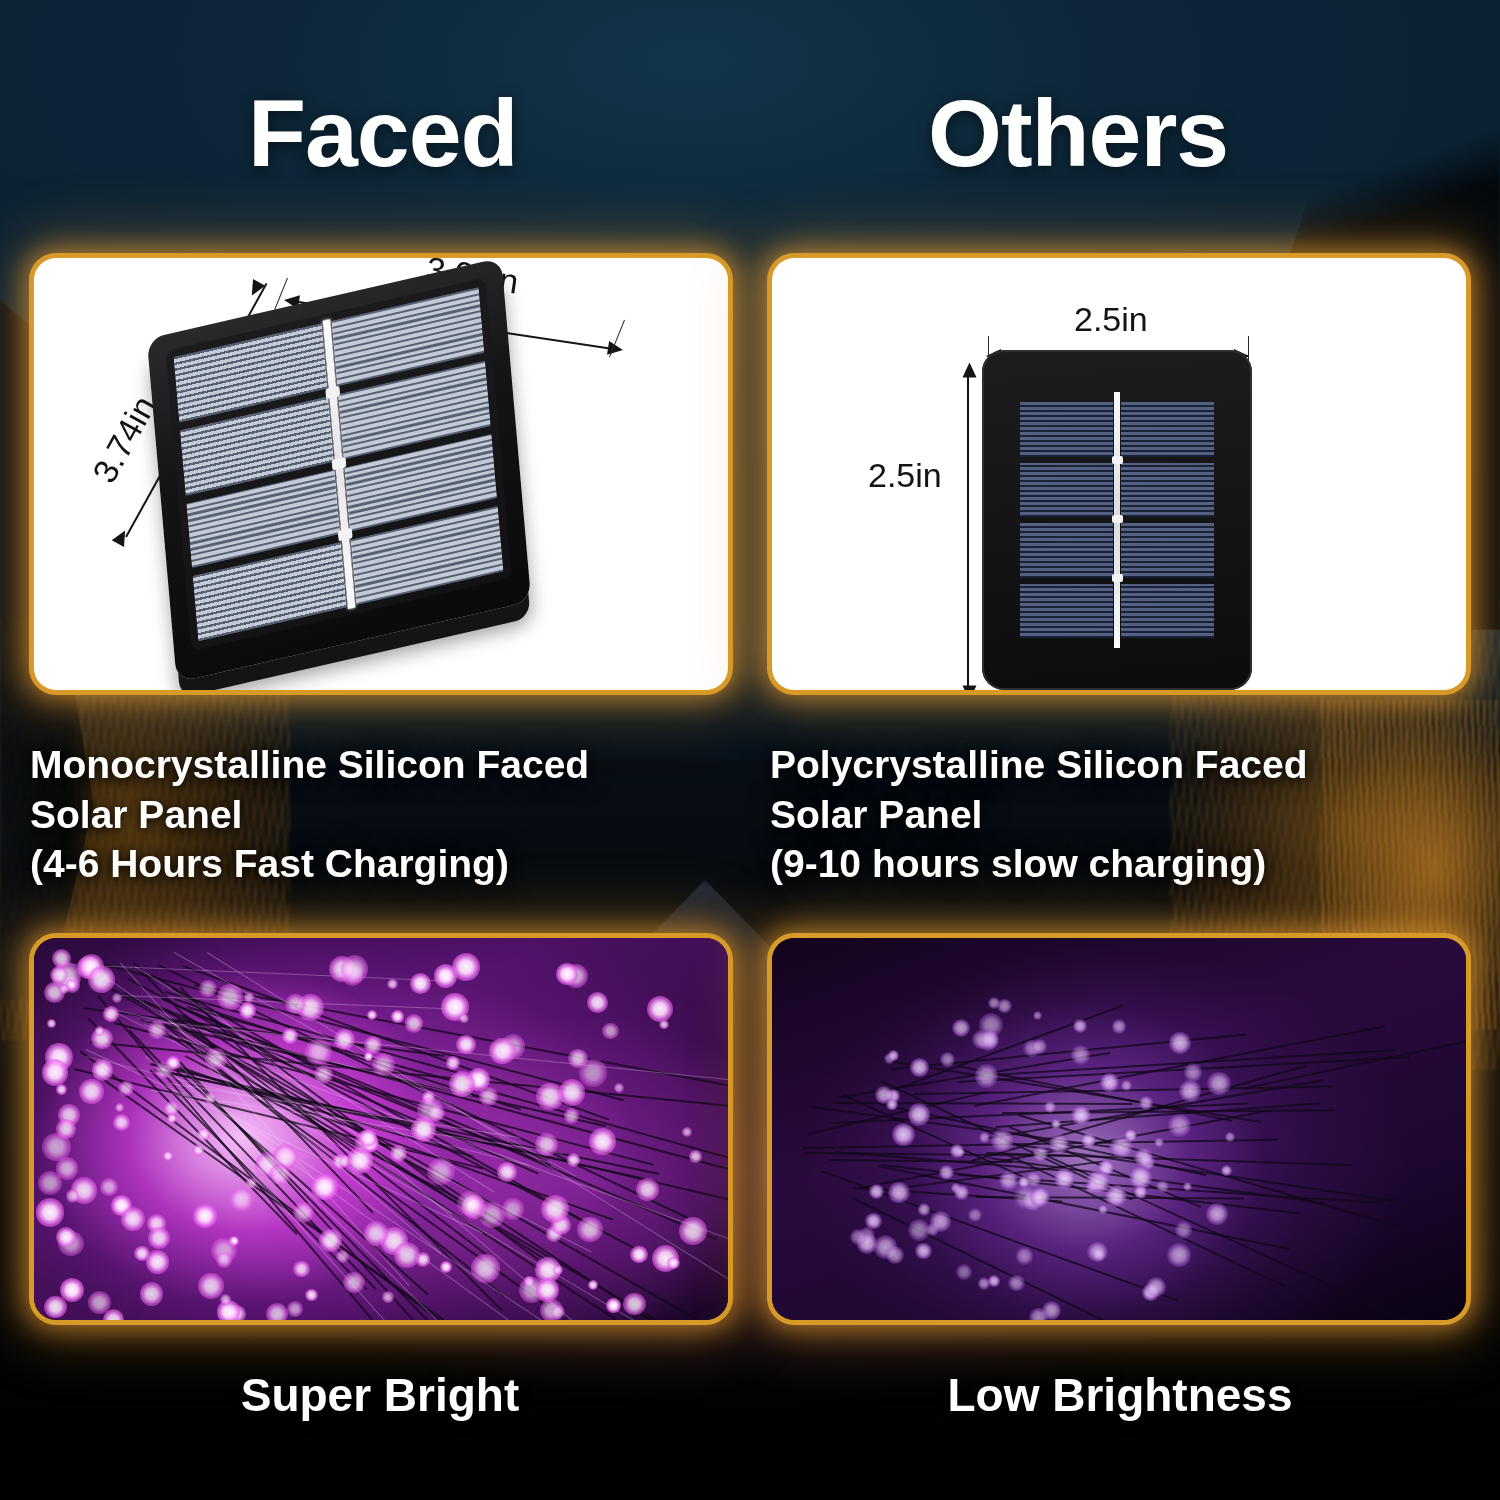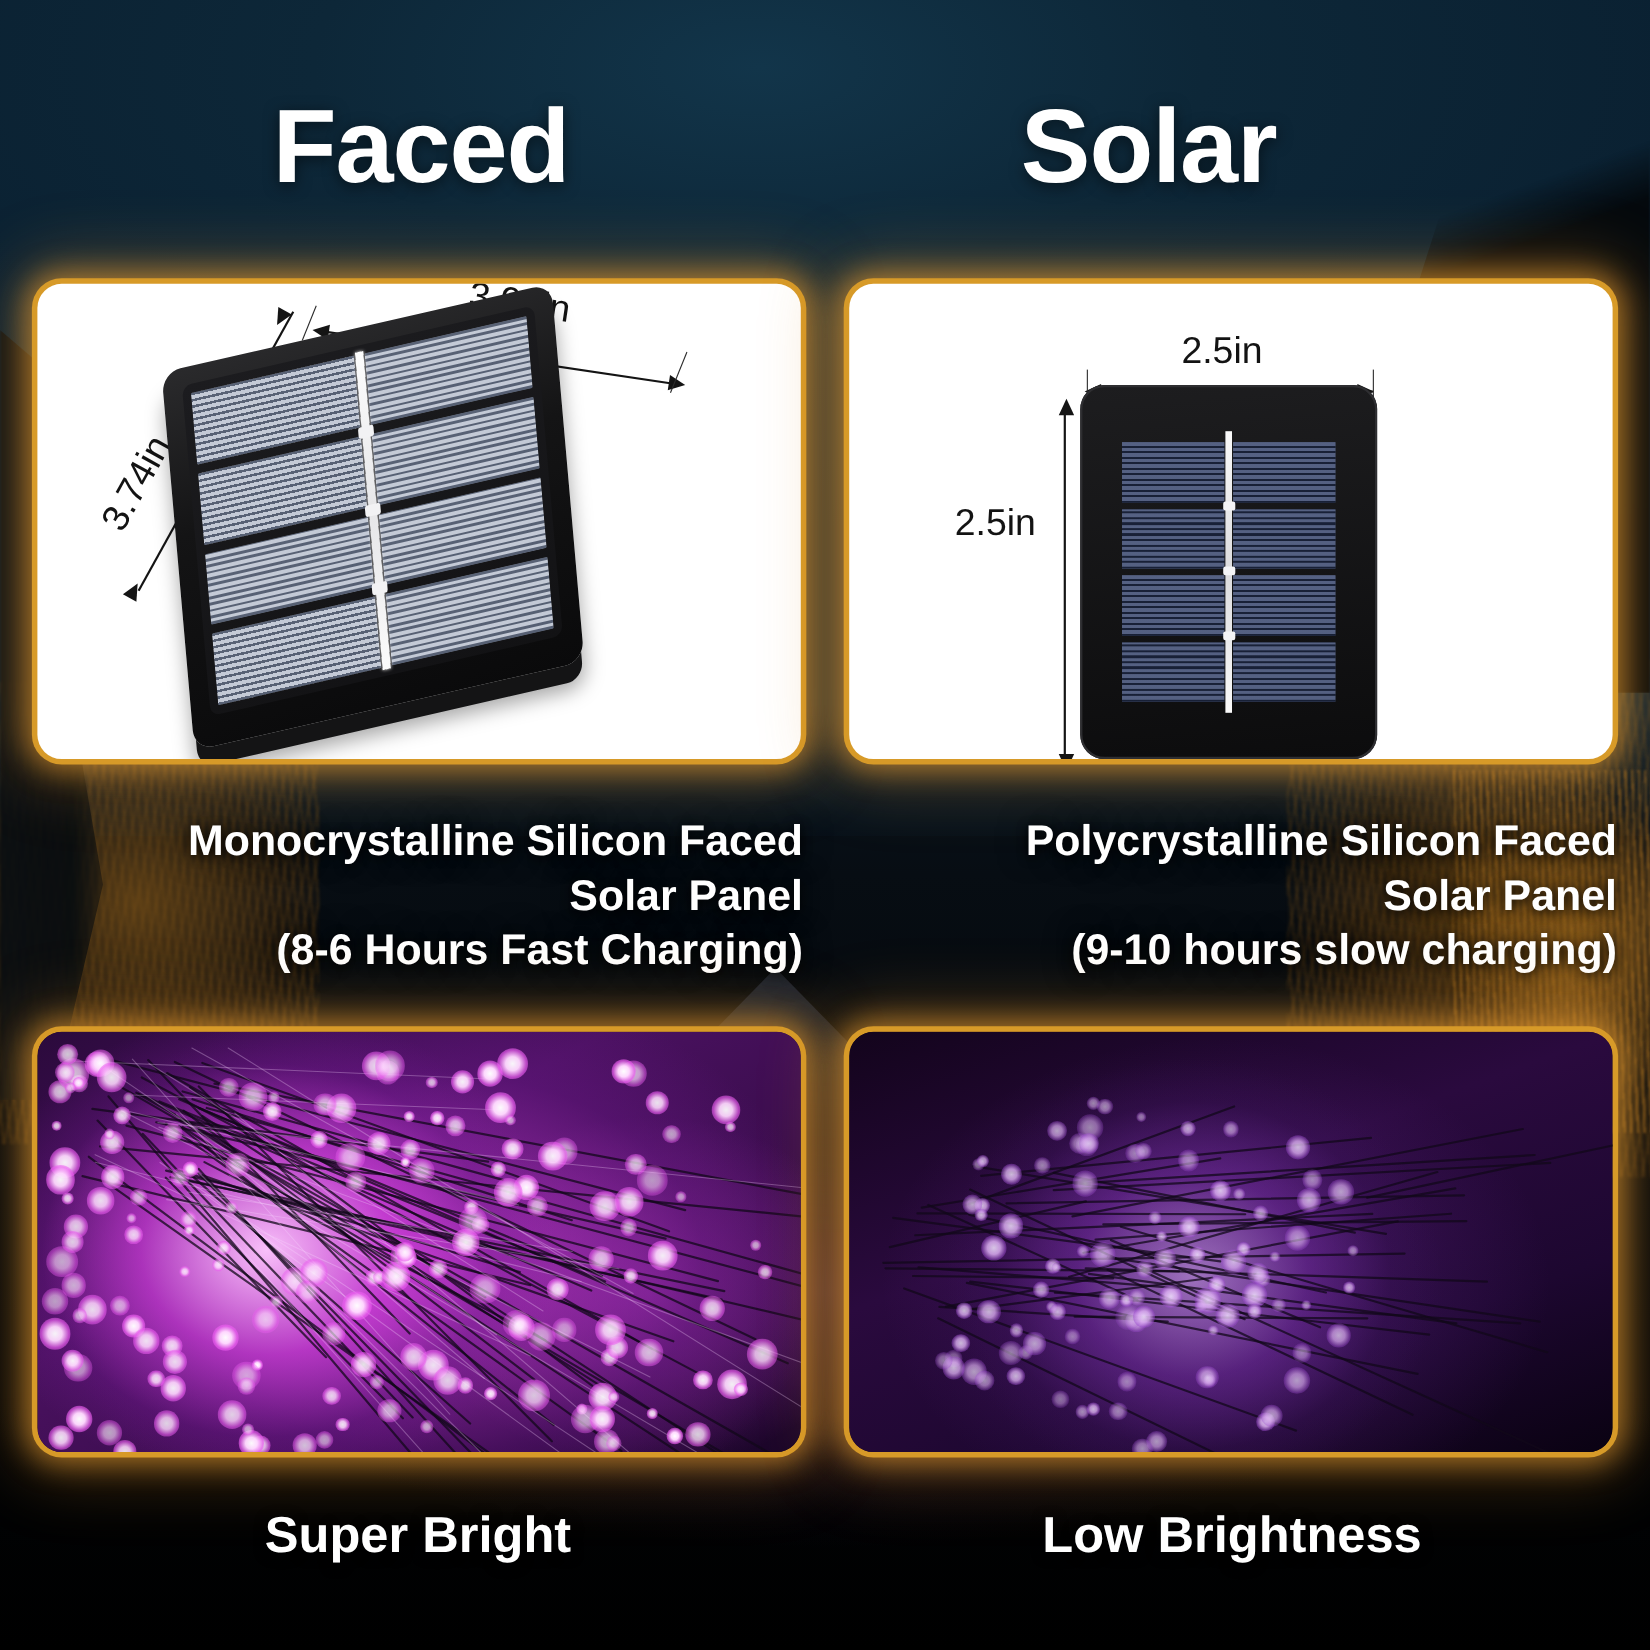--- a/index.html
+++ b/index.html
@@ -199,21 +199,21 @@
     background: linear-gradient(180deg,#fafafa 0%,#dcdcde 50%,#fafafa 100%);
   }
   .panel-flat .nub {
     position: absolute; left: 50%; width: 11px; height: 8px; margin-left: -5.5px;
     background: #f4f4f6; border-radius: 2px;
   }
 
   
   .caption {
     position: absolute; top: 740px; width: 700px;
-    text-align: right; color: #ffffff;
+    text-align: left; color: #ffffff;
     font-size: 39px; font-weight: 700; line-height: 1.27;
     text-shadow: 0 2px 10px rgba(0,0,0,.85), 0 0 26px rgba(0,0,0,.7);
   }
   .caption.left  { left: 30px; }
   .caption.right { left: 770px; }
 
   
   .lights {
     position: absolute; inset: 0;
   }
@@ -264,21 +264,21 @@
   <div class="bg-sky"></div>
   <div class="bg-ground"></div>
   <div class="grass left"></div>
   <div class="grass right"></div>
   <div class="grass-far-right"></div>
   <div class="rock-right"></div>
   <div class="rock-left"></div>
   <div class="tent"></div>
 
   <div class="title ours">Faced</div>
-  <div class="title others">Solar</div>
+  <div class="title others">Others</div>
 
   <div class="card panel-card left">
 
     <div class="dim">
       <div class="dim-line" style="left:258px; top:42px; width:330px; transform:rotate(8.5deg);"></div>
       <div class="arrowhead l" style="left:250px; top:36px; transform:rotate(8.5deg);"></div>
       <div class="arrowhead r" style="left:574px; top:84px; transform:rotate(8.5deg);"></div>
       <div class="ext-line" style="left:253px; top:20px; height:34px; transform:rotate(22deg);"></div>
       <div class="ext-line" style="left:590px; top:62px; height:40px; transform:rotate(22deg);"></div>
       <div class="dim-label" style="left:392px; top:-2px; transform:rotate(8.5deg);">3.94in</div>
@@ -348,21 +348,21 @@
           <div class="nub" style="top:48%"></div>
           <div class="nub" style="top:73%"></div>
         </div>
       </div>
     </div>
   </div>
 
   <div class="caption left">
     <div>Monocrystalline Silicon Faced</div>
     <div>Solar Panel</div>
-    <div>(8-6 Hours Fast Charging)</div>
+    <div>(4-6 Hours Fast Charging)</div>
   </div>
   <div class="caption right">
     <div>Polycrystalline Silicon Faced</div>
     <div>Solar Panel</div>
     <div>(9-10 hours slow charging)</div>
   </div>
 
   <div class="card light-card left">
     <div class="lights bright">
       <div class="strands" id="strands-bright">

